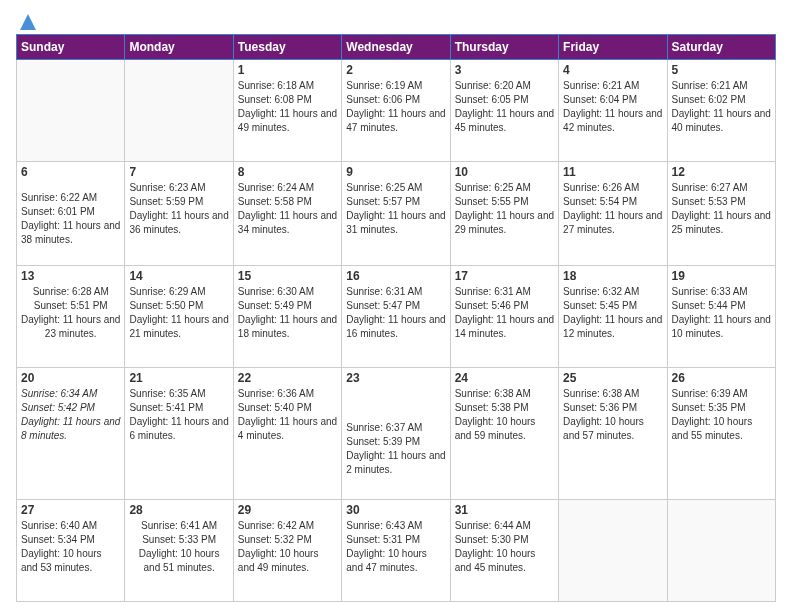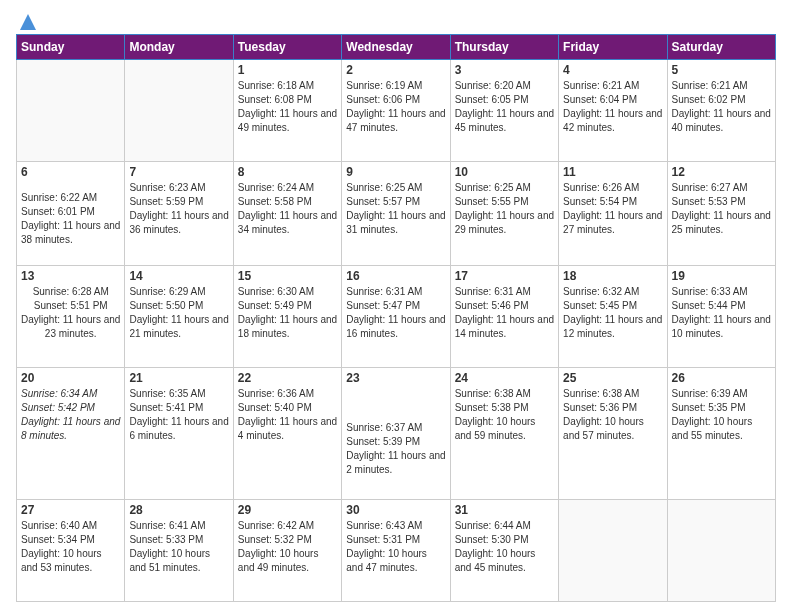--- a/index.html
+++ b/index.html
@@ -298,21 +298,21 @@
         </tr>
         <tr>
           <td>
             <span class="day-num">27</span>
             <div class="day-info" style="white-space: pre-line;">Sunrise: 6:40 AM
 Sunset: 5:34 PM
 Daylight: 10 hours and 53 minutes.</div>
           </td>
           <td>
             <span class="day-num">28</span>
-            <div class="day-info" style="white-space: pre-line;">Sunrise: 6:41 AM
+            <div class="day-info" style="white-space: pre-line; text-align: center;">Sunrise: 6:41 AM
 Sunset: 5:33 PM
 Daylight: 10 hours and 51 minutes.</div>
           </td>
           <td>
             <span class="day-num">29</span>
             <div class="day-info" style="white-space: pre-line;">Sunrise: 6:42 AM
 Sunset: 5:32 PM
 Daylight: 10 hours and 49 minutes.</div>
           </td>
           <td>

